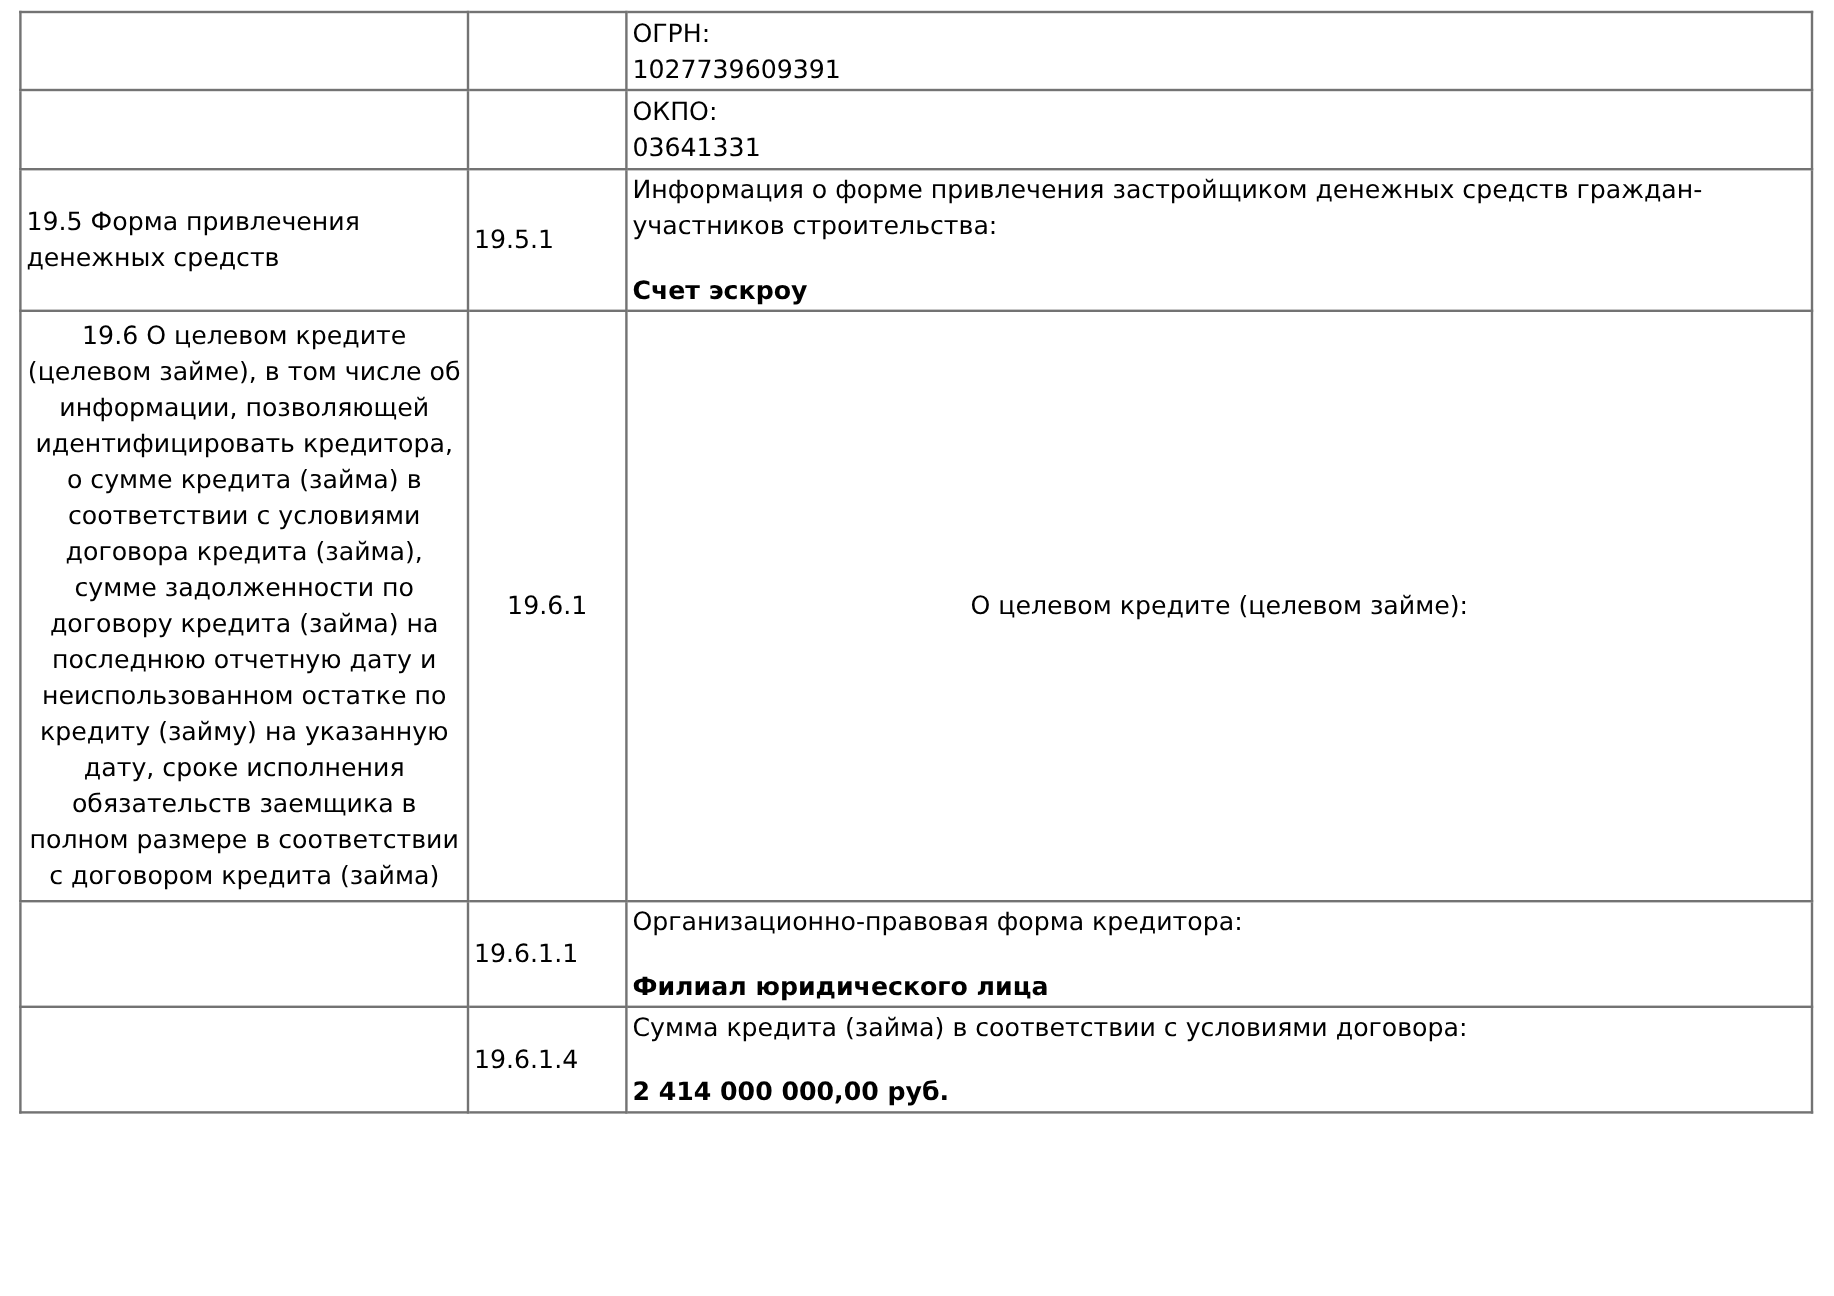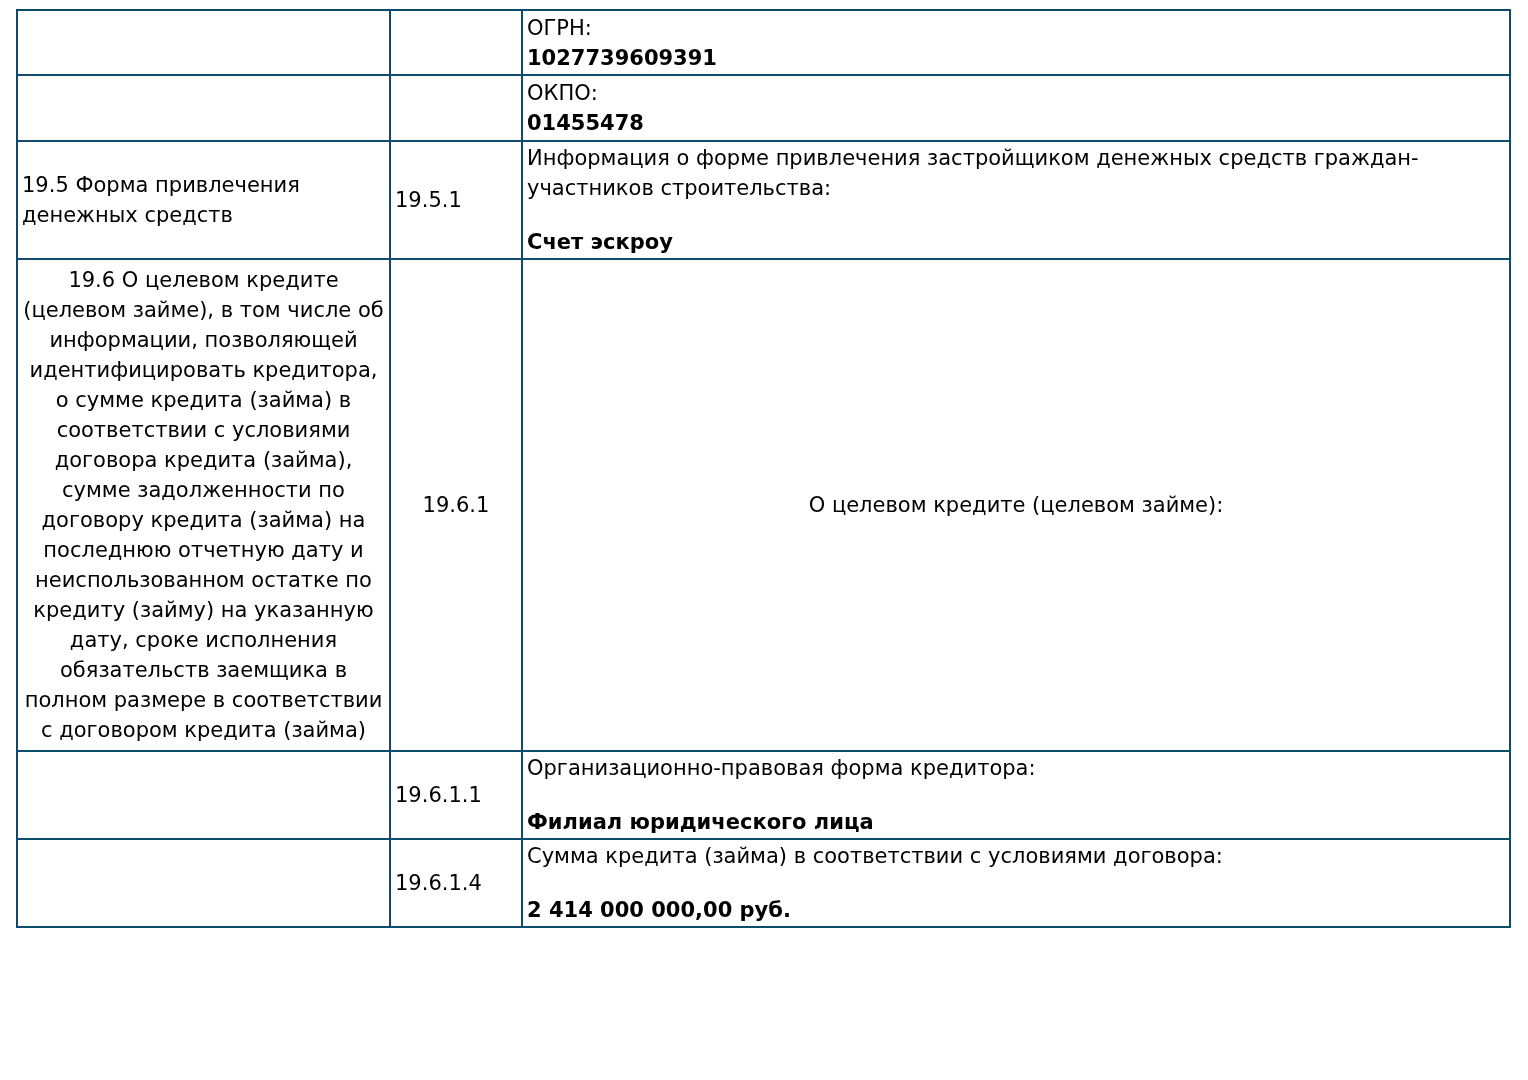--- a/index.html
+++ b/index.html
@@ -16,31 +16,31 @@
   }
   table.decl {
     position: absolute;
     left: 16px;
     top: 9px;
     width: 1493px;
     border-collapse: collapse;
     table-layout: fixed;
   }
   table.decl td {
-    border: 2px solid #0c4a6e;
+    border: 2px solid #737373;
     vertical-align: middle;
     padding: 1px 4px;
     font-size: 21px;
     line-height: 30px;
     overflow: hidden;
     word-wrap: break-word;
   }
   td.c-num { padding-left: 5px; }
   .lbl { font-weight: normal; }
-  .val { font-weight: bold; }
+  .val { font-weight: normal; }
   .val.bold { font-weight: bold; margin-top: 24px; }
   
   tr.r1 td { height: 61px; }
   tr.r2 td { height: 62px; }
   tr.r3 td { height: 93px; }
   tr.r4 td { height: 488px; text-align: center; }
   tr.r5 td { height: 60px; }
   tr.r6 td { height: 62px; }
   tr.r7 td { height: 59px; }
   tr.r8 td { height: 61px; }
@@ -64,21 +64,21 @@
         <div class="lbl">ОГРН:</div>
         <div class="val">1027739609391</div>
       </td>
     </tr>
 
     <tr class="r2">
       <td class="c-sec"></td>
       <td class="c-num"></td>
       <td class="c-info">
         <div class="lbl">ОКПО:</div>
-        <div class="val">01455478</div>
+        <div class="val">03641331</div>
       </td>
     </tr>
 
     <tr class="r3">
       <td class="c-sec">
         <div class="sec">19.5 Форма привлечения денежных средств</div>
       </td>
       <td class="c-num">
         <div>19.5.1</div>
       </td>

